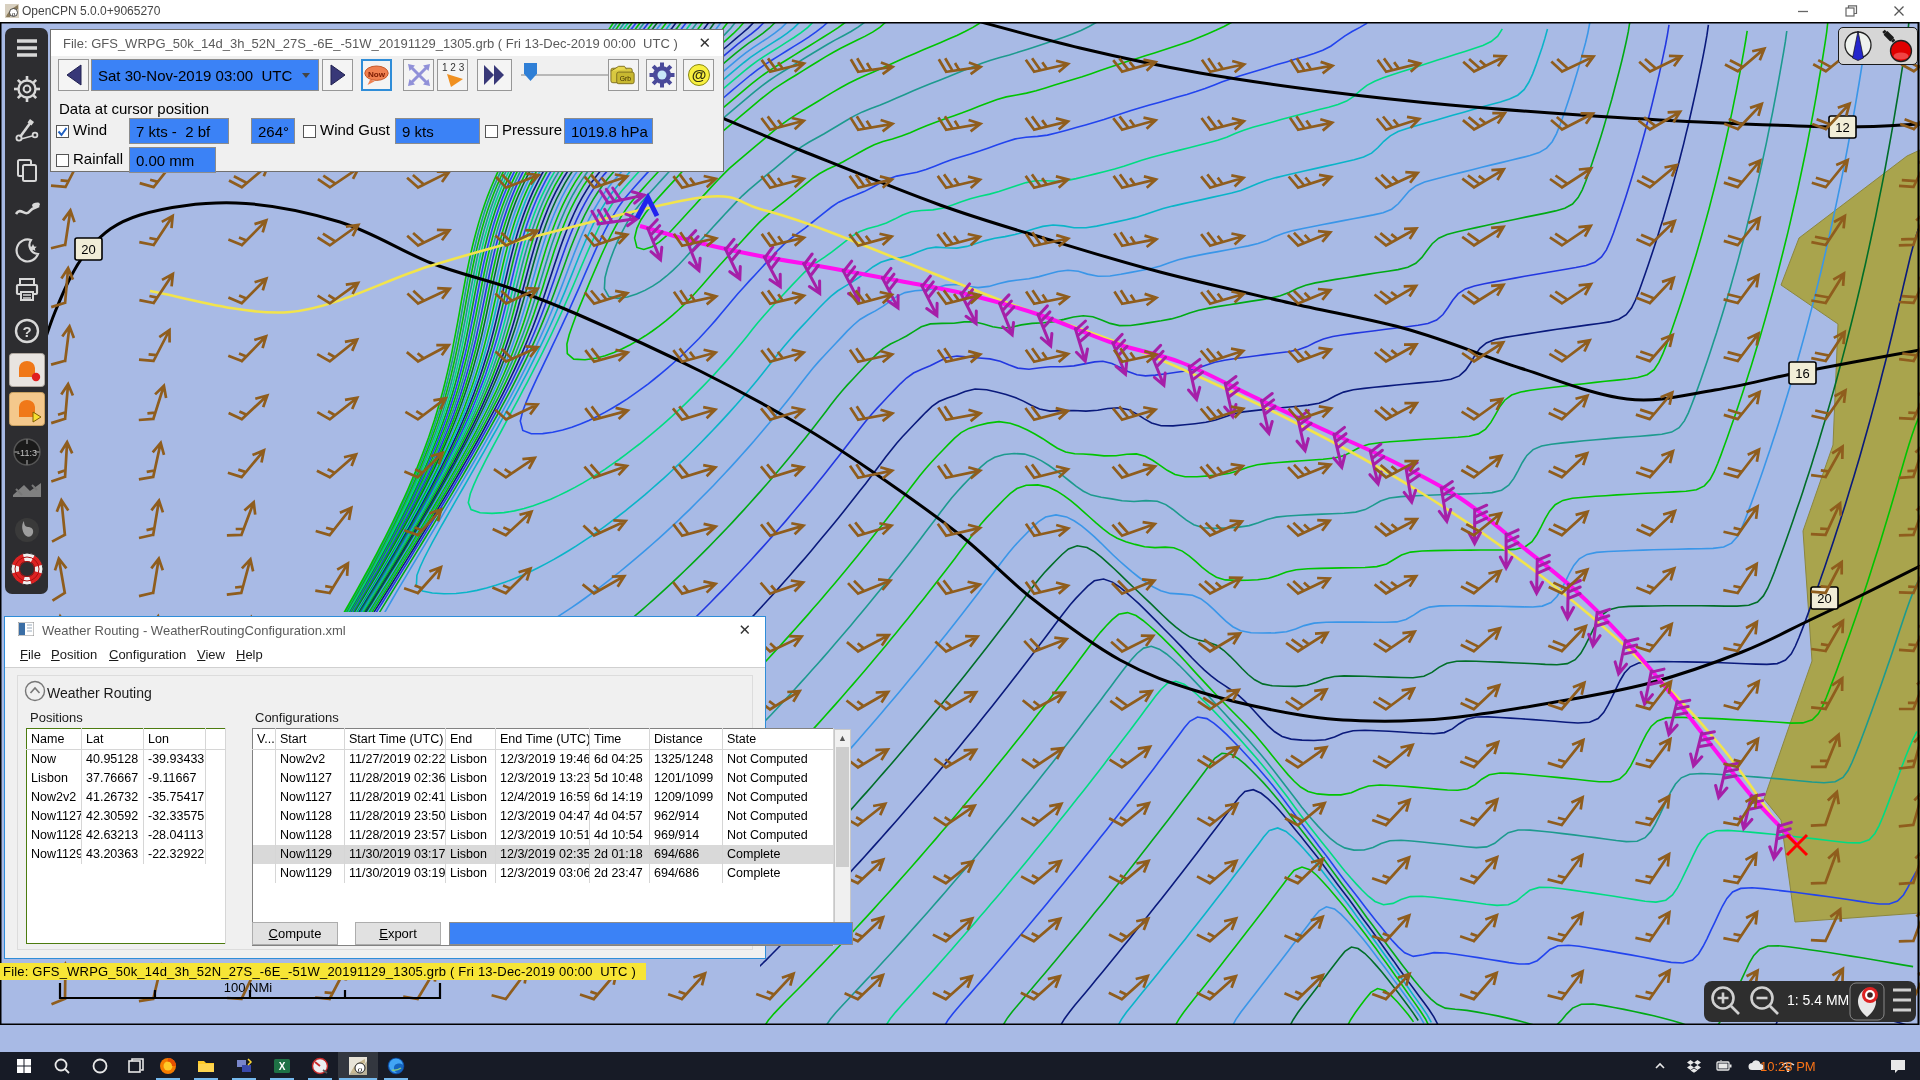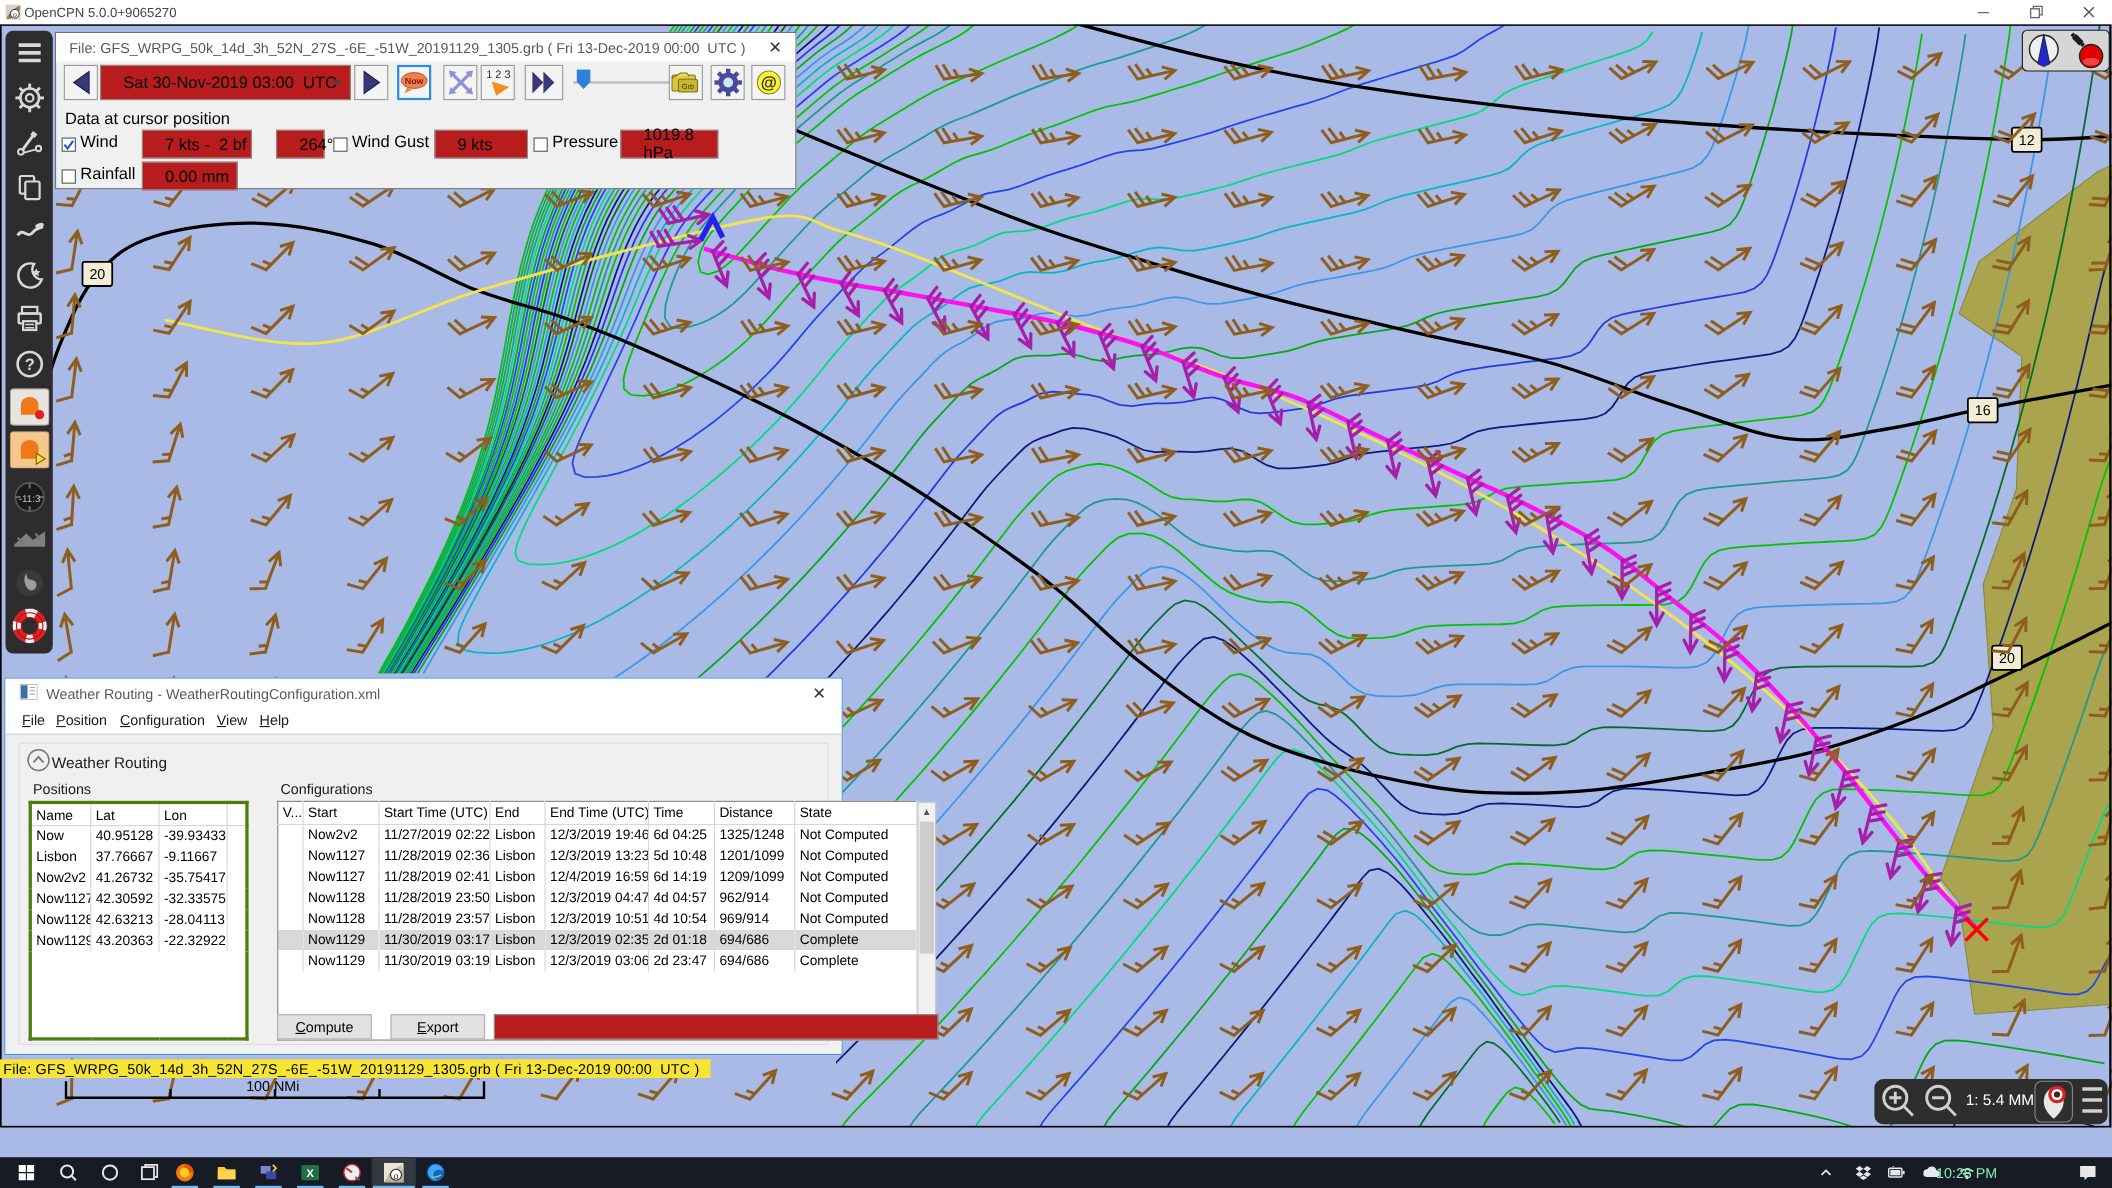--- a/index.html
+++ b/index.html
@@ -10,22 +10,22 @@
 #titlebar .tt { position:absolute; left:22px; top:4px; font-size:12px; color:#444; }
 .winbtn { position:absolute; top:3px; width:16px; height:16px; color:#555; font-size:13px;
   text-align:center; line-height:15px; }
 #toolbar { position:absolute; left:5px; top:28px; width:43px; height:566px;
   background:#2d2d30; border-radius:7px; z-index:30; }
 .tbi { position:absolute; left:0; width:43px; height:36px; display:flex;
   align-items:center; justify-content:center; }
 .dlg { position:absolute; background:#f0f0f0; border:1px solid #707070; z-index:50; }
 .dlg .dtitle { position:absolute; left:0; top:0; right:0; height:26px; background:#ffffff;
   font-size:13px; color:#5a5a5a; }
-.tbox { position:absolute; background:#b91c1c; border:1px solid #8c8c8c; font-size:15px;
-  color:#000; padding-left:20px; display:flex; align-items:center; }
+.tbox { position:absolute; background:#3b82f6; border:1px solid #8c8c8c; font-size:15px;
+  color:#000; padding-left:6px; display:flex; align-items:center; }
 .cb { position:absolute; width:13px; height:13px; background:#fff; border:1px solid #555; }
 .gbtn { position:absolute; width:31px; height:32px; background:#f4f4f4;
   border:1px solid #979797; display:flex; align-items:center; justify-content:center; }
 .lbl { position:absolute; font-size:15px; color:#000; white-space:nowrap; }
 #wr { position:absolute; left:4px; top:616px; width:762px; height:343px; background:#f0f0f0;
   border:1px solid #2f8dd8; z-index:50; }
 #wr .menu { position:absolute; left:0; top:26px; right:0; height:24px; background:#ffffff;
   font-size:13px; color:#1a1a1a; }
 #wr .menu span { position:absolute; top:4px; }
 .grp { position:absolute; font-size:13px; color:#1a1a1a; }
@@ -799,21 +799,21 @@
       </div>
   <div style="position:absolute;left:0;top:50px;right:0;bottom:0;background:#f0f0f0;border-top:1px solid #d0d0d0"></div>
   <div style="position:absolute;left:12px;top:58px;right:12px;bottom:8px;border:1px solid #dcdcdc;background:#f0f0f0"></div>
   <span style="position:absolute;left:19px;top:63px"><svg width="22" height="22" viewBox="0 0 22 22" style="">
           <circle cx="11" cy="11" r="9.5" fill="none" stroke="#777" stroke-width="1.4"></circle>
           <path d="M6.5 13 L11 8 L15.5 13" fill="none" stroke="#777" stroke-width="1.6"></path>
         </svg></span>
   <div class="grp" style="left:42px;top:68px;font-size:14px">Weather Routing</div>
   <div class="grp" style="left:25px;top:93px">Positions</div>
   <div class="grp" style="left:250px;top:93px">Configurations</div>
-  <table class="wrt" style="position:absolute;left:21px;top:111px;width:200px;border:3px solid #4d7c0f">
+  <table class="wrt" style="position:absolute;left:21px;top:111px;width:200px;border:1px solid #4d7c0f">
         <tbody>
           <tr>
             <th style="width:55px">Name</th>
             <th style="width:62px">Lat</th>
             <th style="width:62px">Lon</th>
             <th></th>
           </tr>
           <tr>
             <td>Now</td>
             <td>40.95128</td>
@@ -1092,19 +1092,19 @@
         <svg width="16" height="12" viewBox="0 0 16 12" style="">
           <path d="M4 10 a3.5 3.5 0 0 1 0-7 a4.5 4.5 0 0 1 8.5 1 a3 3 0 0 1 0 6z" fill="#e8e8e8"></path>
         </svg>
       </div>
       <div class="tki" style="left:1776px;width:24px">
         <svg width="16" height="12" viewBox="0 0 16 12" style="">
           <path d="M2 5 a10 10 0 0 1 12 0 M4.5 7.5 a6.5 6.5 0 0 1 7 0 M6.5 9.5 a3.5 3.5 0 0 1 3 0" stroke="#e8e8e8" stroke-width="1.4" fill="none"></path>
           <circle cx="8" cy="11" r="1.2" fill="#e8e8e8"></circle>
         </svg>
       </div>
-      <div style="position:absolute;left:1760px;top:7px;font-size:13px;color:#86efac">10:28 PM</div>
+      <div style="position:absolute;left:1760px;top:7px;font-size:13px;color:#f97316">10:28 PM</div>
       <div class="tki" style="left:1884px;width:28px">
         <svg width="16" height="14" viewBox="0 0 16 14" style="">
           <path d="M1 1 h14 v10 h-7 l-3 3 v-3 h-4z" fill="#e8e8e8"></path>
         </svg>
       </div>
     </div>
 </div>
 </body></html>

